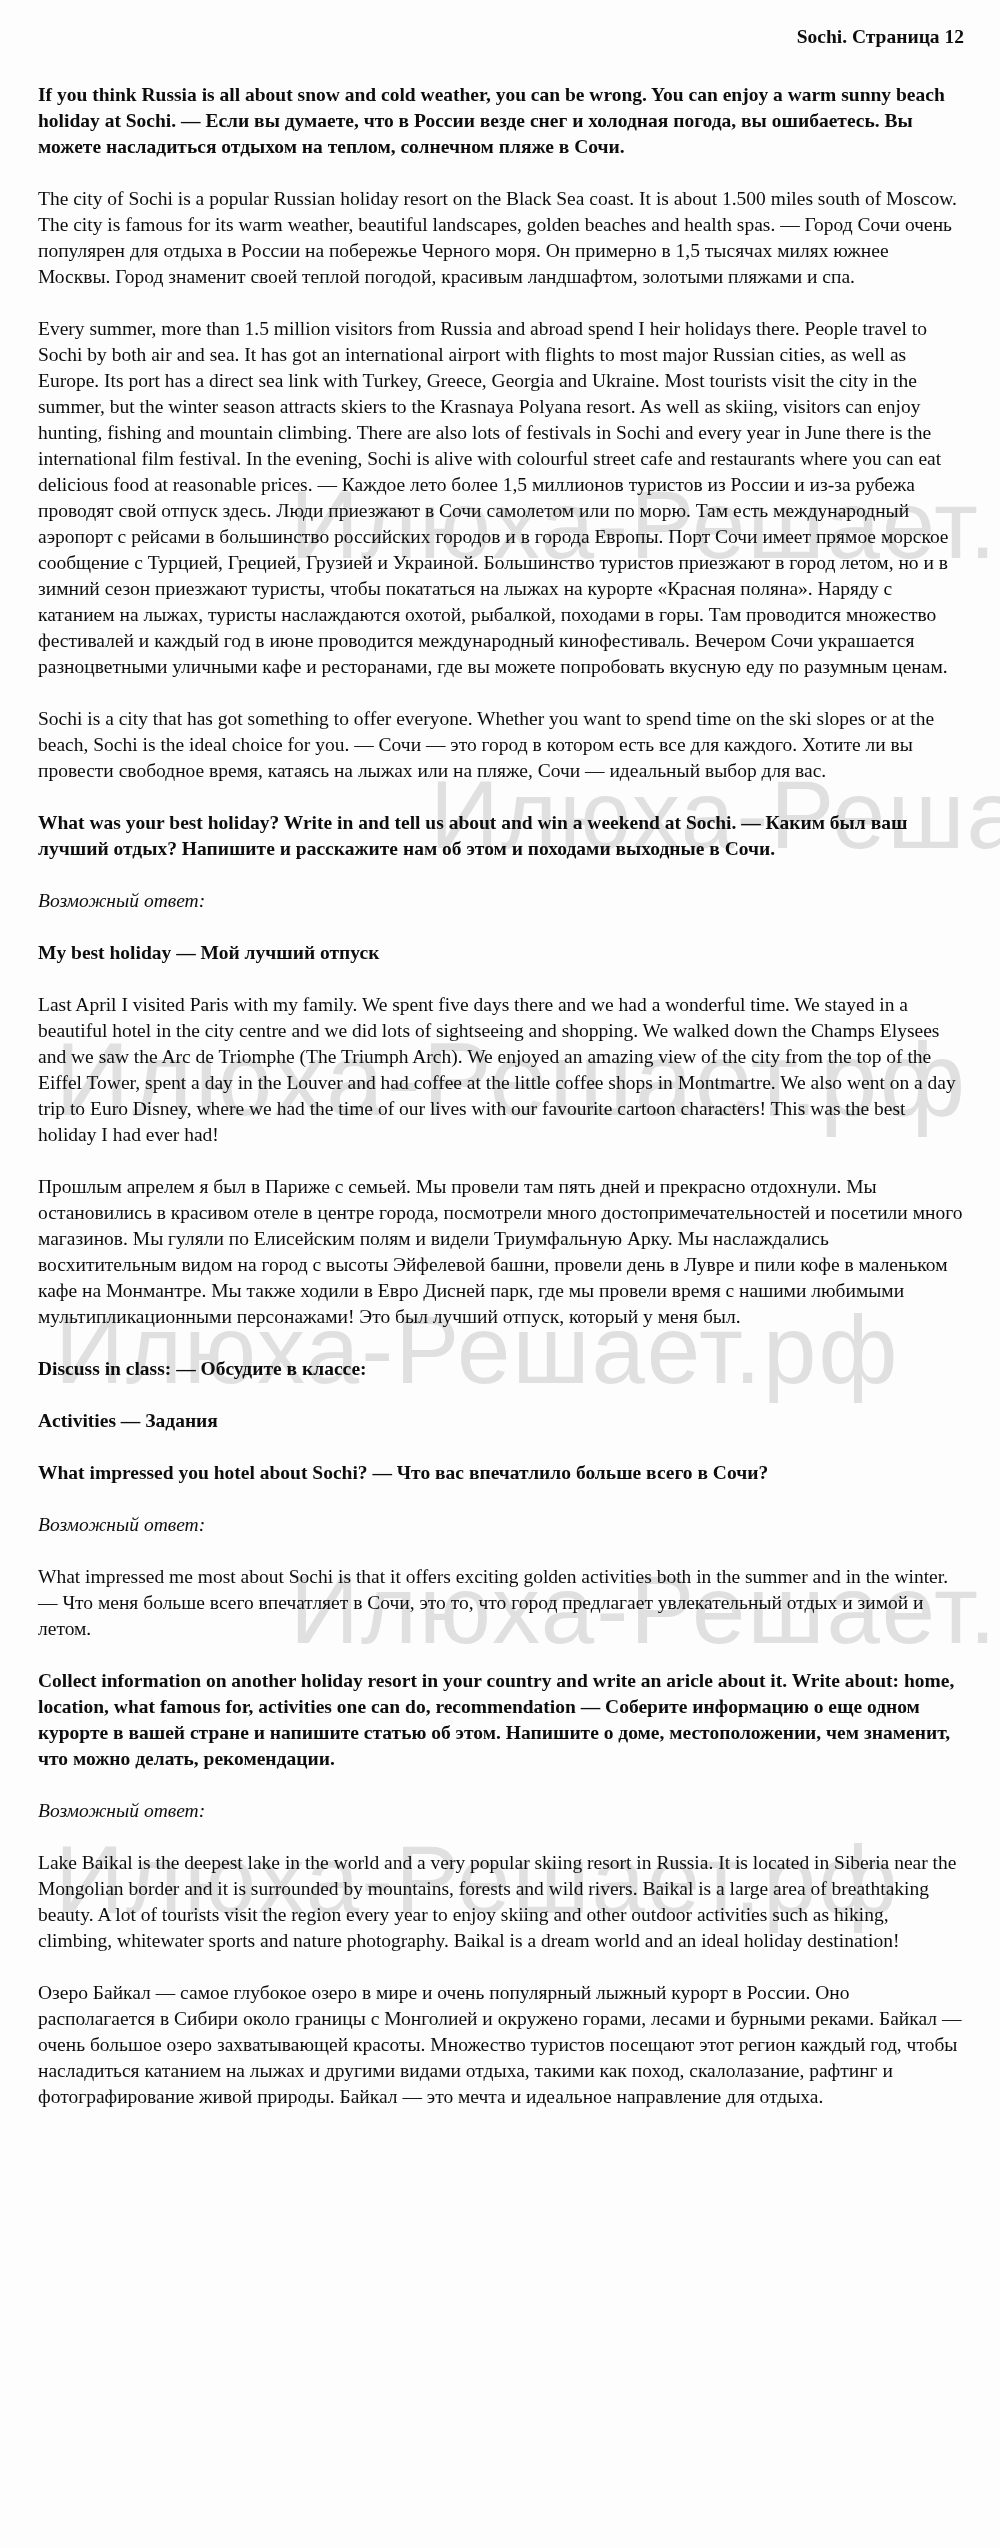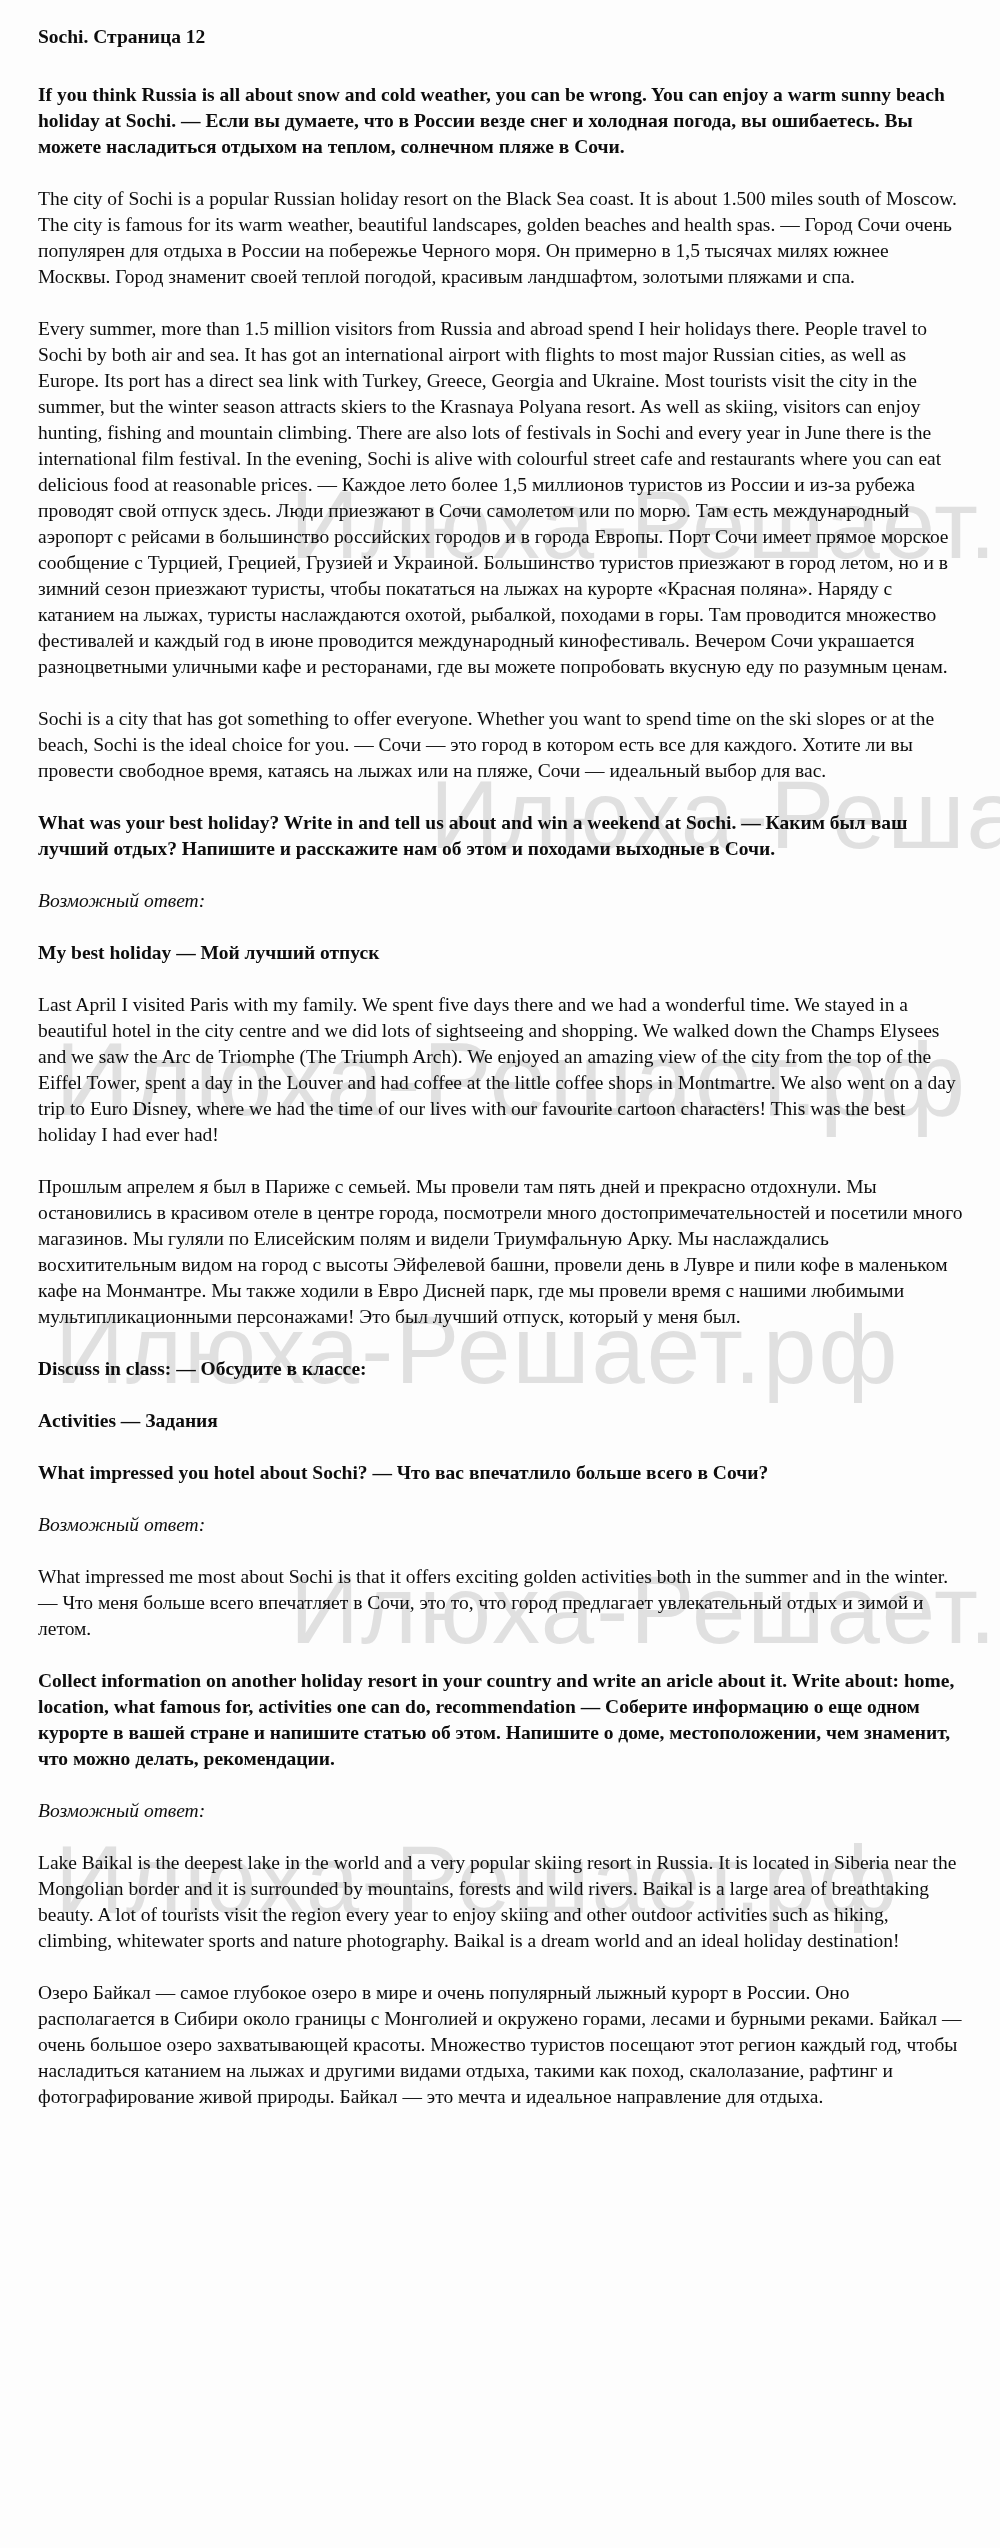--- a/index.html
+++ b/index.html
@@ -29,20 +29,21 @@
   }
   .content p {
     margin: 0 0 26px 0;
     font-size: 19.5px;
     line-height: 26px;
   }
   .title {
     font-weight: bold;
     font-size: 22px;
     margin-bottom: 32px !important;
+    text-align: right;
   }
   .bold { font-weight: bold; }
   .italic { font-style: italic; }
 </style>
 </head>
 <body>
 
 <div class="page">
 
   <div class="watermark-layer">

